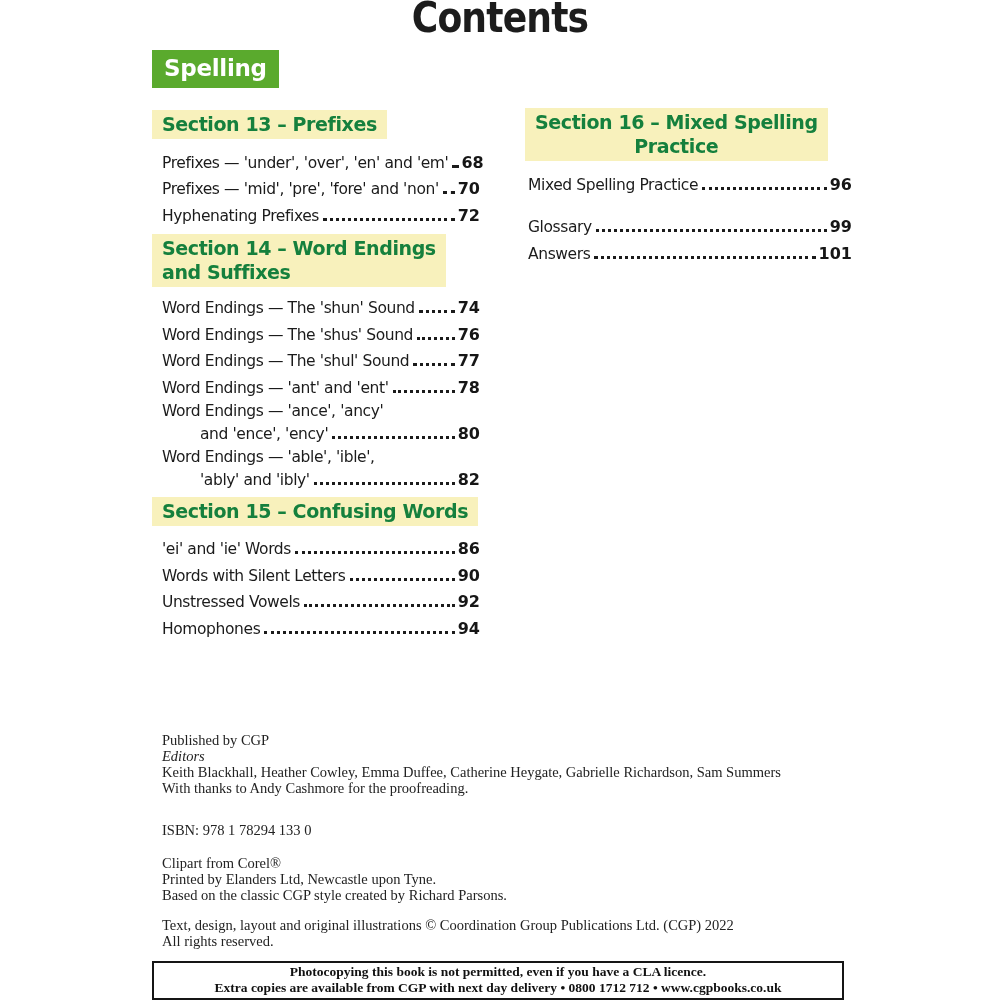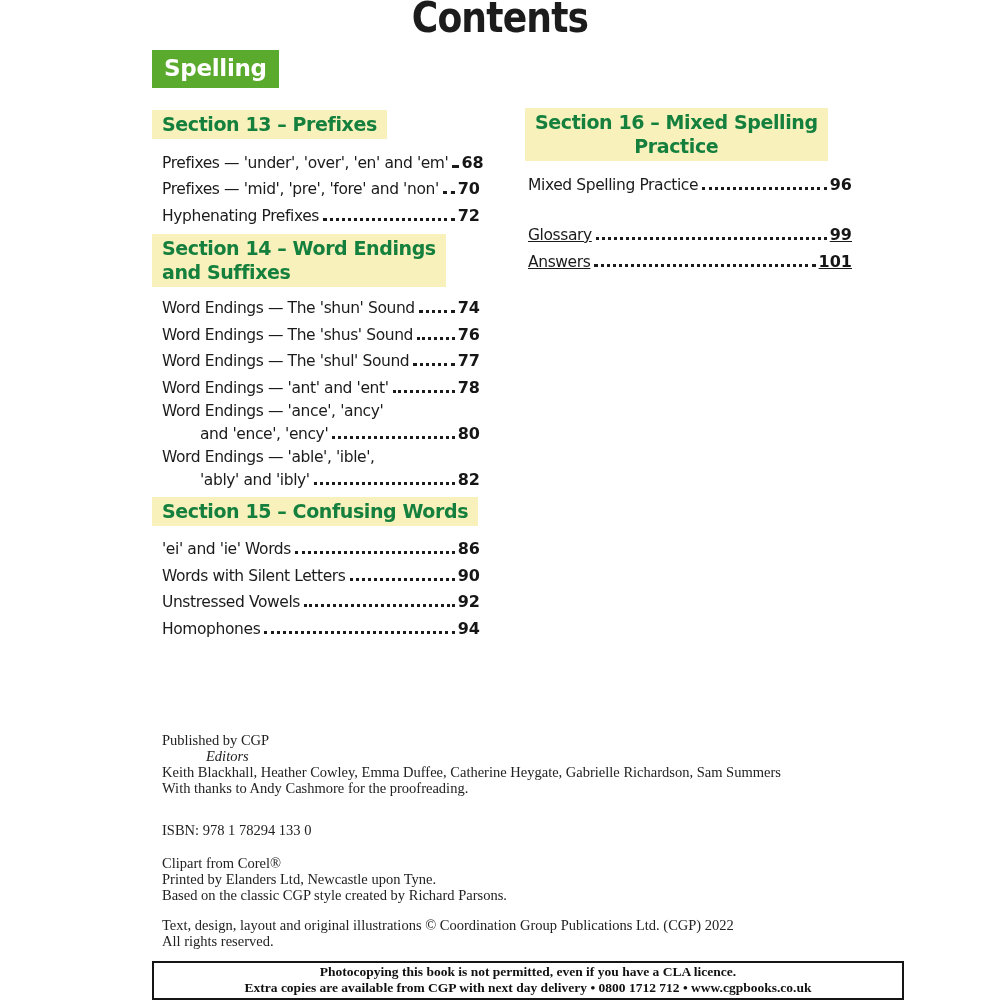--- a/index.html
+++ b/index.html
@@ -34,41 +34,41 @@
   }
   .hl2-right  { text-align:left; padding-right:2px; }
   .hl2-center { text-align:center; }
   .sh-gap9 { margin-top:9px; }
   .sh-gap8 { margin-top:8px; }
 
   
   .entries { margin:6px 0 0 10px; }
   .entries.tight { margin-top:4px; }
   .col-right .entries { margin-left:3px; }
-  .entries.end { margin-top:24px;text-decoration:underline; }
+  .entries.end { margin-top:16px; }
   .entry { display:flex; align-items:flex-end; height:26.5px; }
   .entry.sub { height:23px; }
   .lbl { font-size:15.5px; letter-spacing:-0.4px; white-space:nowrap; color:#1b1b1b;text-align:right; }
   .cont { padding-left:38px; }
   .dots { flex:1 1 auto; min-width:6px; border-bottom:3px dotted #1b1b1b; margin:0 3px 4px 4px; }
   .pg { font-size:16px; font-weight:bold; white-space:nowrap; color:#161616; }
 
   
   .colophon {
     position:absolute; left:162px; top:732px; width:700px;
     font-family:"Liberation Serif", serif; font-size:14.5px; line-height:16px; color:#222222;
   }
-  .colophon .it { font-style:italic;margin-left:44px; }
+  .colophon .it { font-style:italic; }
   .gap26 { margin-top:26px; }
   .gap17 { margin-top:17px; }
   .gap14 { margin-top:14px; }
 
   
   .footer {
-    position:absolute; left:152px; top:961px; width:752px; box-sizing:border-box;
+    position:absolute; left:152px; top:961px; width:692px; box-sizing:border-box;
     border:2px solid #151515; text-align:center; padding:1px 12px 2px;
     font-family:"Liberation Serif", serif; font-weight:bold; font-size:13.5px;
     line-height:16px; color:#111111;
   }
 </style>
 </head>
 <body>
 
 <div class="page">
 

